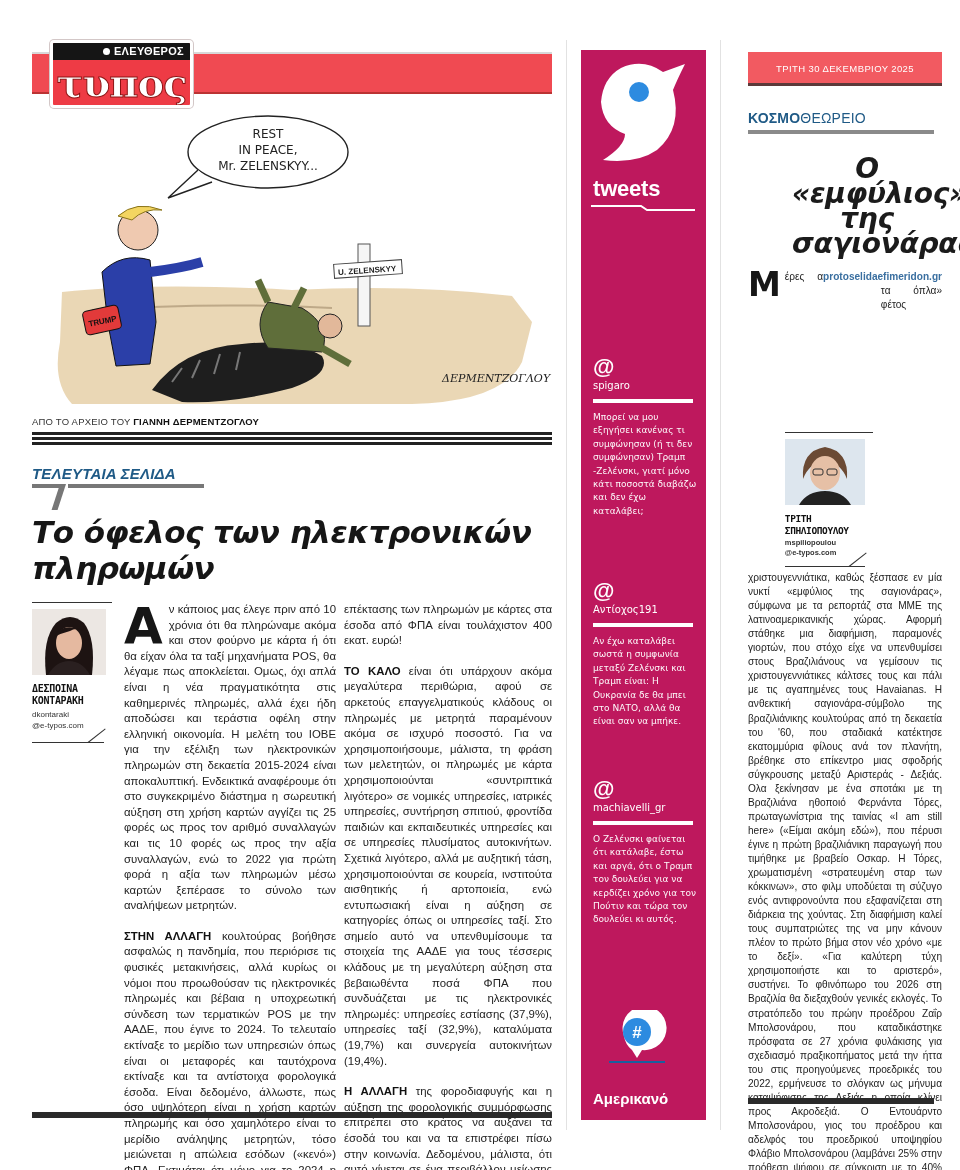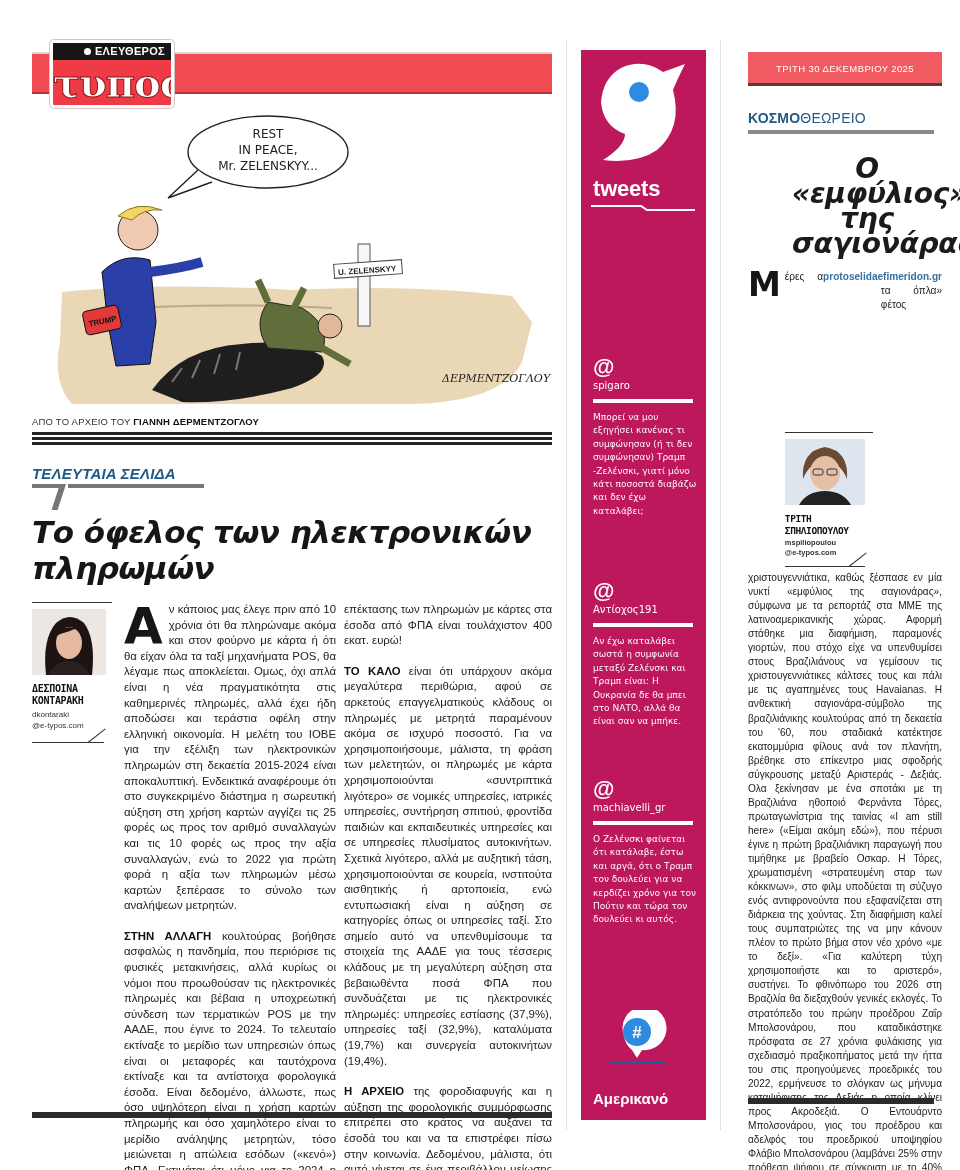--- a/index.html
+++ b/index.html
@@ -4,21 +4,21 @@
 <style>
   * { box-sizing: border-box; margin: 0; padding: 0; }
   html, body { width: 960px; height: 1170px; background: #ffffff; overflow: hidden; }
   body { position: relative; font-family: "DejaVu Sans", sans-serif; color: #1c1c1c; }
 
   
   .left { position: absolute; left: 32px; top: 38px; width: 520px; }
   .masthead { position: relative; height: 72px; }
   .masthead-bar { position: absolute; left: 0; top: 14px; width: 520px; height: 42px; background: #f04a52;
     border-top: 2px solid #d8d8d8; border-bottom: 2px solid #b33; }
-  .logo { position: absolute; left: 18px; top: 2px; width: 124px; height: 68px; background: #ee3b45;
+  .logo { position: absolute; left: 18px; top: 2px; width: 143px; height: 68px; background: #ee3b45;
     border: 3px solid #ffffff; box-shadow: 0 0 0 1px #d3c7c7; border-radius: 4px; overflow: hidden; }
   .logo-top { background: #151515; color: #ffffff; font-family: "Liberation Sans", sans-serif; font-weight: bold;
     font-size: 11px; height: 17px; line-height: 17px; text-align: right; padding-right: 6px; letter-spacing: .3px; }
   .logo-top .dot { display: inline-block; width: 7px; height: 7px; border-radius: 50%; background: #fff; margin-right: 4px; vertical-align: 0; }
   .logo-main { color: #ffffff; font-family: "DejaVu Serif", serif; font-weight: bold; font-size: 40px; line-height: 46px;
     text-align: center; letter-spacing: -1px; -webkit-text-stroke: 1px #8a1010; }
 
   .cartoon { position: relative; margin-top: 2px; width: 520px; height: 300px; }
   .cartoon-credit { font-family: "Liberation Sans", sans-serif; font-size: 9.5px; color: #333; margin-top: 4px; letter-spacing: .2px; }
   .cartoon-credit b { font-weight: bold; color: #111; }
@@ -177,21 +177,21 @@
     </div>
 
     <div class="col col1">
       <p><span class="dropcap">Α</span><span>ν κάποιος μας έλεγε πριν από 10 χρόνια ότι θα πληρώναμε ακόμα και στον φούρνο με κάρτα ή ότι θα είχαν όλα τα ταξί μηχανήματα POS, θα λέγαμε πως αποκλείεται. Ομως, όχι απλά είναι η νέα πραγματικότητα στις καθημερινές πληρωμές, αλλά έχει ήδη αποδώσει και τεράστια οφέλη στην ελληνική οικονομία. Η μελέτη του ΙΟΒΕ για την εξέλιξη των ηλεκτρονικών πληρωμών στη δεκαετία 2015-2024 είναι αποκαλυπτική. Ενδεικτικά αναφέρουμε ότι στο συγκεκριμένο διάστημα η σωρευτική αύξηση στη χρήση καρτών αγγίζει τις 25 φορές ως προς τον αριθμό συναλλαγών και τις 10 φορές ως προς την αξία συναλλαγών, ενώ το 2022 για πρώτη φορά η αξία των πληρωμών μέσω καρτών ξεπέρασε το σύνολο των αναλήψεων μετρητών.</span></p>
       <p><span class="lead-in">ΣΤΗΝ ΑΛΛΑΓΗ</span><span> κουλτούρας βοήθησε ασφαλώς η πανδημία, που περιόρισε τις φυσικές μετακινήσεις, αλλά κυρίως οι νόμοι που προωθούσαν τις ηλεκτρονικές πληρωμές και βέβαια η υποχρεωτική σύνδεση των τερματικών POS με την ΑΑΔΕ, που έγινε το 2024. Το τελευταίο εκτίναξε το μερίδιο των υπηρεσιών όπως είναι οι μεταφορές και ταυτόχρονα εκτίναξε και τα αντίστοιχα φορολογικά έσοδα. Είναι δεδομένο, άλλωστε, πως όσο υψηλότερη είναι η χρήση καρτών πληρωμής και όσο χαμηλότερο είναι το μερίδιο ανάληψης μετρητών, τόσο μειώνεται η απώλεια εσόδων («κενό») ΦΠΑ. Εκτιμάται ότι μόνο για το 2024 η θετική επίδραση της</span></p>
     </div>
 
     <div class="col col2">
       <p>επέκτασης των πληρωμών με κάρτες στα έσοδα από ΦΠΑ είναι τουλάχιστον 400 εκατ. ευρώ!</p>
       <p><span class="lead-in">ΤΟ ΚΑΛΟ</span><span> είναι ότι υπάρχουν ακόμα μεγαλύτερα περιθώρια, αφού σε αρκετούς επαγγελματικούς κλάδους οι πληρωμές με μετρητά παραμένουν ακόμα σε ισχυρό ποσοστό. Για να χρησιμοποιήσουμε, μάλιστα, τη φράση των μελετητών, οι πληρωμές με κάρτα χρησιμοποιούνται «συντριπτικά λιγότερο» σε νομικές υπηρεσίες, ιατρικές υπηρεσίες, συντήρηση σπιτιού, φροντίδα παιδιών και εκπαιδευτικές υπηρεσίες και σε υπηρεσίες πλυσίματος αυτοκινήτων. Σχετικά λιγότερο, αλλά με αυξητική τάση, χρησιμοποιούνται σε κουρεία, ινστιτούτα αισθητικής ή αρτοποιεία, ενώ εντυπωσιακή είναι η αύξηση σε κατηγορίες όπως οι υπηρεσίες ταξί. Στο σημείο αυτό να υπενθυμίσουμε τα στοιχεία της ΑΑΔΕ για τους τέσσερις κλάδους με τη μεγαλύτερη αύξηση στα βεβαιωθέντα ποσά ΦΠΑ που συνδυάζεται με τις ηλεκτρονικές πληρωμές: υπηρεσίες εστίασης (37,9%), υπηρεσίες ταξί (32,9%), καταλύματα (19,7%) και συνεργεία αυτοκινήτων (19,4%).</span></p>
-      <p><span class="lead-in">Η ΑΡΧΕΙΟ</span><span> της φοροδιαφυγής και η αύξηση της φορολογικής συμμόρφωσης επιτρέπει στο κράτος να αυξάνει τα έσοδά του και να τα επιστρέφει πίσω στην κοινωνία. Δεδομένου, μάλιστα, ότι αυτό γίνεται σε ένα περιβάλλον μείωσης των άμεσων φόρων, το όφελος για τους συνεπείς φορολογουμένους είναι διπλό.</span></p>
+      <p><span class="lead-in">Η ΑΛΛΑΓΗ</span><span> της φοροδιαφυγής και η αύξηση της φορολογικής συμμόρφωσης επιτρέπει στο κράτος να αυξάνει τα έσοδά του και να τα επιστρέφει πίσω στην κοινωνία. Δεδομένου, μάλιστα, ότι αυτό γίνεται σε ένα περιβάλλον μείωσης των άμεσων φόρων, το όφελος για τους συνεπείς φορολογουμένους είναι διπλό.</span></p>
     </div>
   </div>
 </div>
 <div class="bottom-rule-left"></div>
 
 <div class="vsep" style="left:566px"></div>
 <div class="vsep" style="left:720px"></div>
 
 <div class="tweets">
   <div class="tweets-logo">

